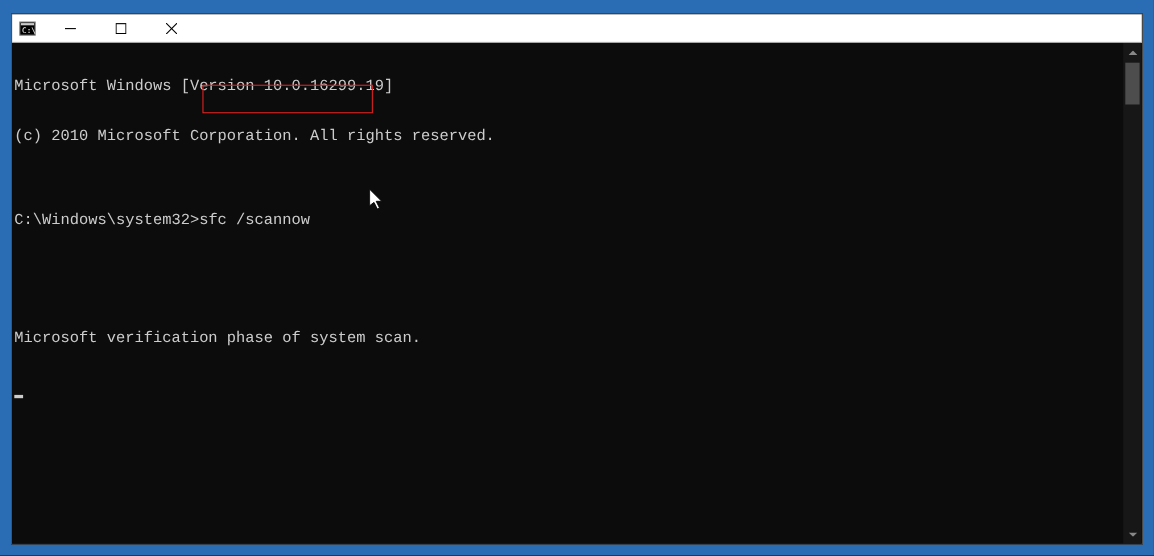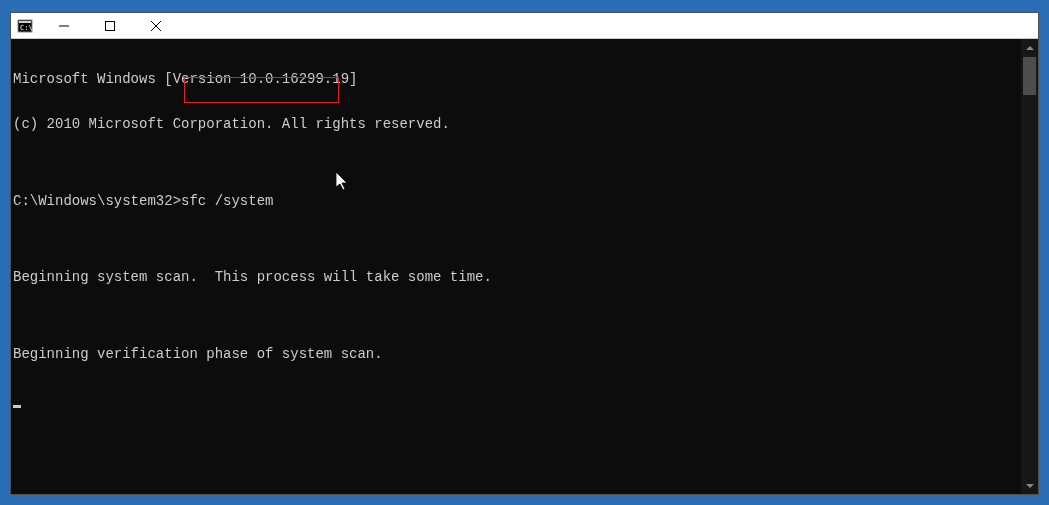--- a/index.html
+++ b/index.html
@@ -156,25 +156,24 @@
             <line x1="10" y1="0" x2="0" y2="10" stroke="#000" stroke-width="1"></line>
           </svg>
       </div>
     </div>
   </div>
   <div class="terminal-wrapper">
     <div class="terminal">
       <div class="terminal-line">Microsoft Windows [Version 10.0.16299.19]</div>
       <div class="terminal-line">(c) 2010 Microsoft Corporation. All rights reserved.</div>
       <div class="terminal-line"></div>
-      <div class="terminal-line"><span>C:\Windows\system32&gt;</span><span>sfc /system</span></div>
+      <div class="terminal-line"><span>C:\Windows\system32&gt;</span><span>sfc /scannow</span></div>
       <div class="terminal-line"></div>
-      <div class="terminal-line">Beginning system scan.  This process will take some time.</div>
       <div class="terminal-line"></div>
-      <div class="terminal-line">Beginning verification phase of system scan.</div>
+      <div class="terminal-line">Microsoft verification phase of system scan.</div>
       <div class="terminal-line"><span class="cursor-block"></span></div>
       <div class="highlight-box" style="left:173px; top:38px; width:155px; height:26px;"></div>
       <div class="mouse-cursor" style="left:258px; top:118px;">
         <svg width="14" height="20" viewBox="0 0 14 20">
           <path d="M 0 0 L 0 15 L 4 12 L 7 18 L 9 17 L 6 11 L 11 11 Z" fill="#fff" stroke="#000" stroke-width="0.8"></path>
         </svg>
       </div>
     </div>
     <div class="scrollbar">
       <div class="scrollbar-button top">

